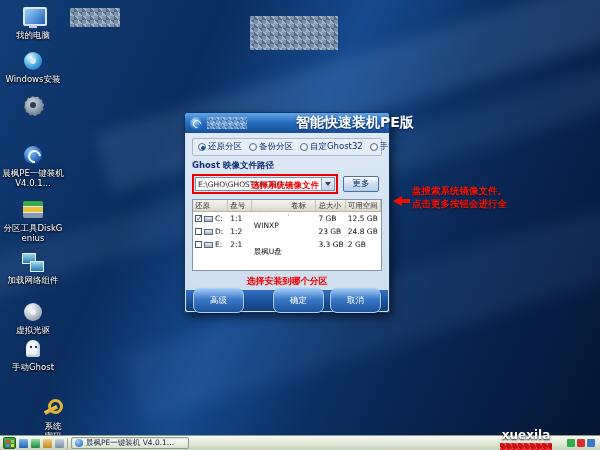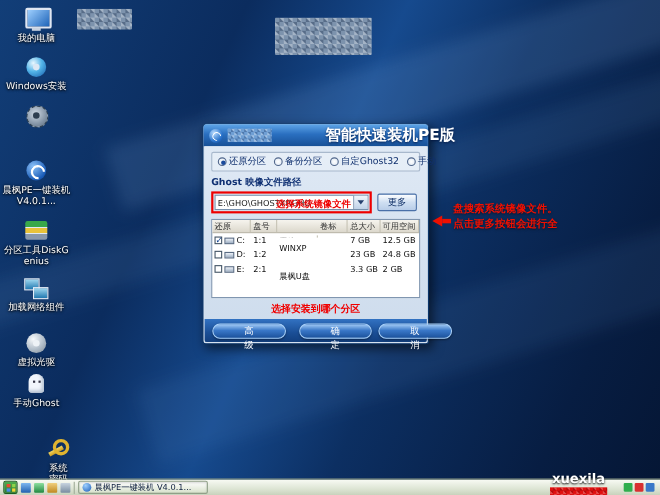--- a/index.html
+++ b/index.html
@@ -80,21 +80,21 @@
   .th{font-size:7.5px;color:#333;padding:1px 2px;border-right:1px solid #c6c2b4;white-space:nowrap;overflow:hidden;}
   .trow{display:flex;height:13px;align-items:center;}
   .tc{font-size:7.5px;color:#111;padding:0 2px;display:flex;align-items:center;gap:2px;white-space:nowrap;overflow:hidden;}
   .c0{width:36px;}.c1{width:24px;}.c2{width:38px;margin-top:14px;}.c3{width:28px;}.c4{width:30px;}.c5{width:36px;}
   .cb{width:7px;height:7px;border:1px solid #456;background:#fff;position:relative;flex:0 0 auto;}
   .cb.checked::after{content:"\2713";position:absolute;left:0;top:-2px;font-size:8px;font-weight:bold;color:#063a8c;}
   .drv{width:9px;height:6px;background:linear-gradient(#eef2f8,#9fb0c4);border:1px solid #5a6c84;flex:0 0 auto;}
   .redhint{margin-top:4px;text-align:center;font-size:9px;font-weight:bold;color:#f00000;}
   .dfooter{position:absolute;left:1px;right:1px;bottom:1px;height:21px;border-radius:0 0 2px 2px;display:flex;align-items:center;gap:6px;padding:0 7px;
     background:linear-gradient(#3272c2,#1a4e96 60%,#123f7e);}
-  .bluebtn{height:14px;line-height:12px;padding:0 28px;border-radius:7px;border:1px solid #a8d0f8;color:#fff;font-size:8.5px;font-family:Liberation Serif, serif;
+  .bluebtn{height:25px;line-height:12px;padding:0 16px;border-radius:7px;border:1px solid #a8d0f8;color:#fff;font-size:8.5px;font-family:Liberation Mono, monospace;
     background:linear-gradient(#9fc8f4,#3a78c8 45%,#1c529c);box-shadow:0 1px 2px rgba(0,0,0,.4);}
   .fspace{flex:1;}
 
   
   .arrow{position:absolute;left:393px;top:196px;z-index:12;display:flex;align-items:center;}
   .ahead{display:block;width:0;height:0;border-top:5px solid transparent;border-bottom:5px solid transparent;border-right:9px solid #ee1000;}
   .atail{display:block;width:8px;height:4px;background:#ee1000;}
   .anno{position:absolute;left:412px;top:184px;z-index:12;font-size:9.5px;font-weight:bold;color:#f21000;line-height:1.4;white-space:nowrap;
     text-shadow:0 1px 2px rgba(0,0,0,.5);}
 

